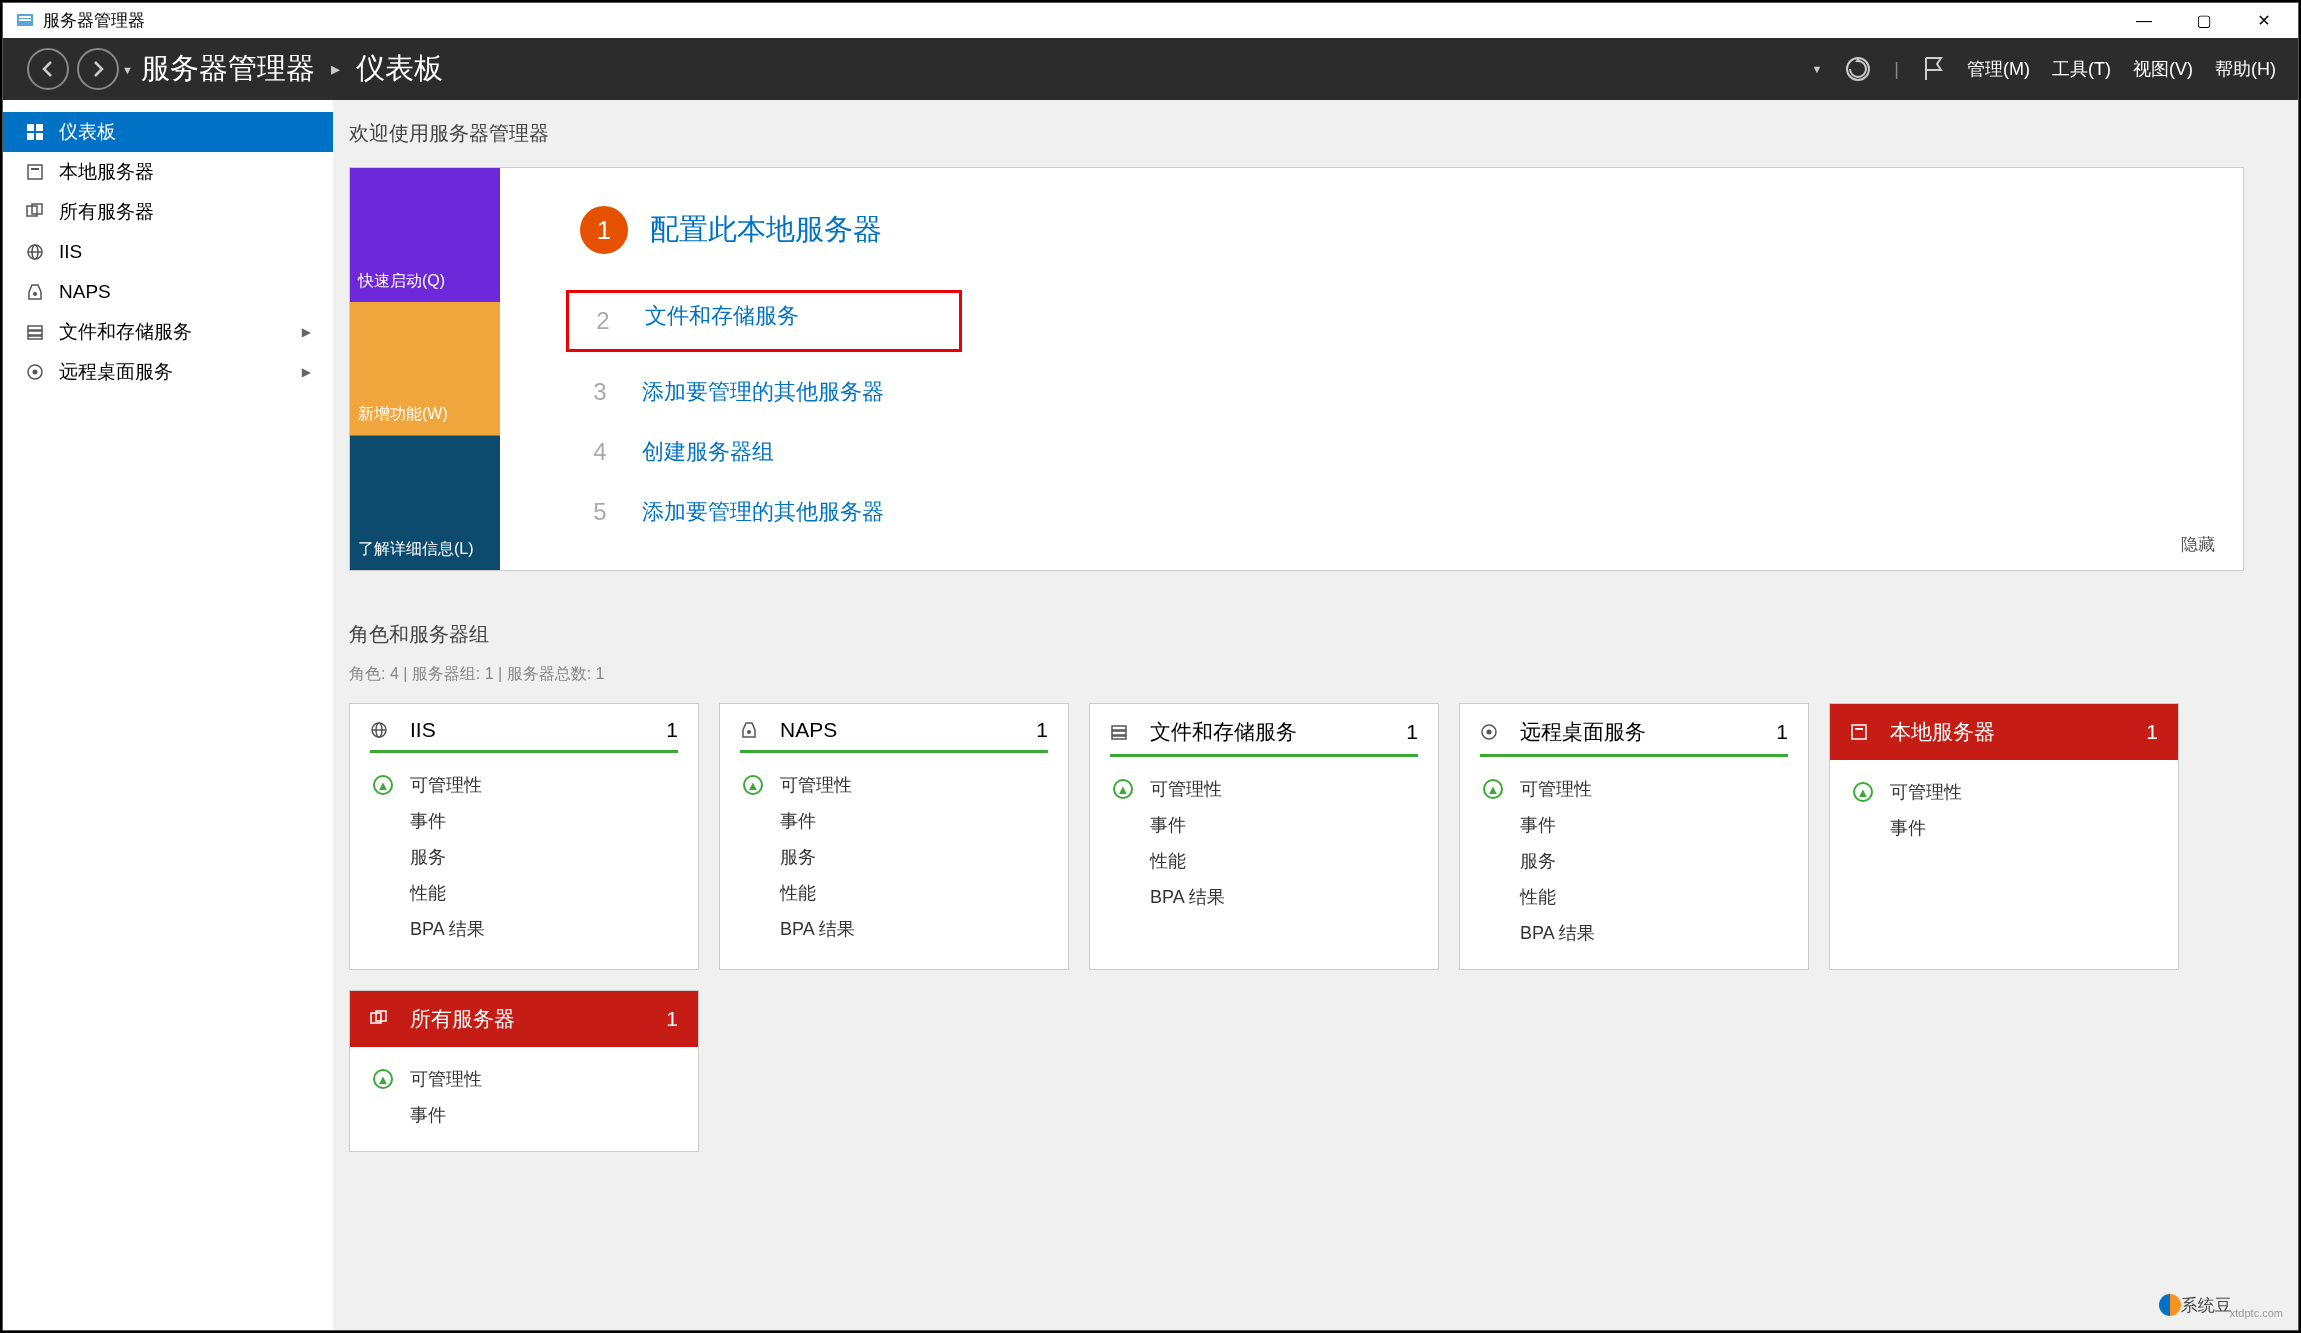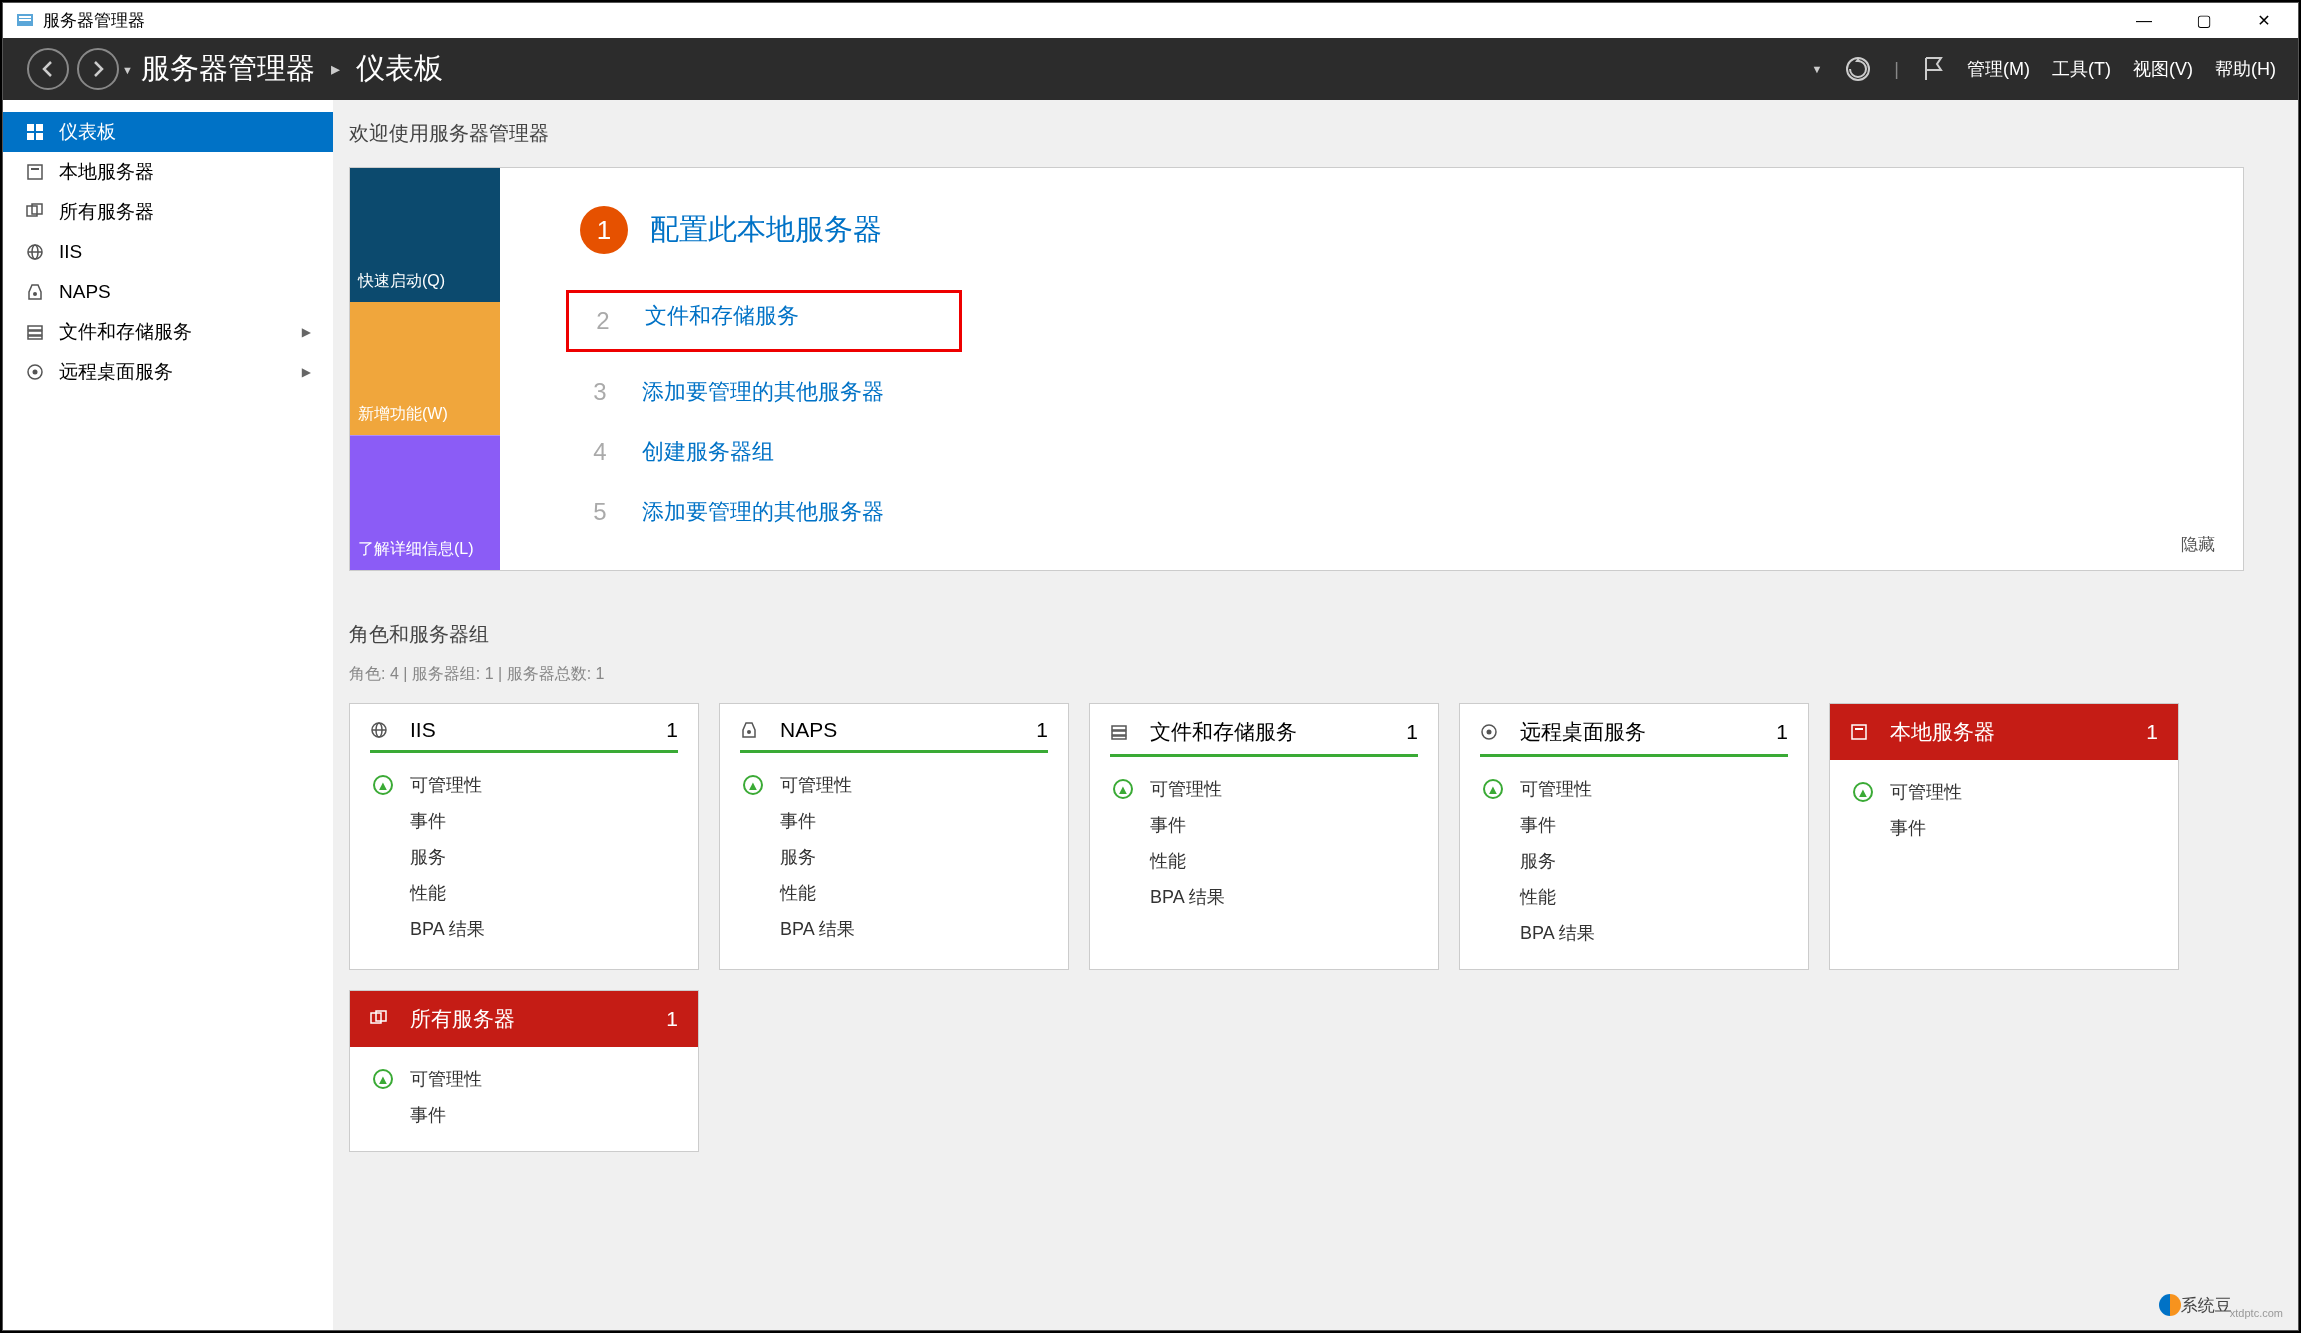--- a/index.html
+++ b/index.html
@@ -29,23 +29,23 @@
 .side-item.selected { background: #0072c6; color: #fff; }
 .side-icon { width: 20px; display: flex; justify-content: center; }
 .side-expand { margin-left: auto; font-size: 12px; color: #666; }
 
 .content { flex: 1; overflow-y: auto; padding: 20px 30px 20px 16px; }
 .welcome-title { font-size: 20px; color: #444; margin-bottom: 20px; margin-left: 0; }
 
 .quickstart { border: 1px solid #ccc; background: #fff; margin-bottom: 50px; width: 1895px; display: flex; }
 .qs-tabs { width: 150px; display: flex; flex-direction: column; }
 .qs-tab { flex: 1; display: flex; align-items: flex-end; padding: 10px 8px; font-size: 16px; cursor: pointer; }
-.qs-tab1 { background: #0c4a6e; color: #fff; height: 130px; }
+.qs-tab1 { background: #6d28d9; color: #fff; height: 130px; }
 .qs-tab2 { background: #f0a63c; color: #fff; height: 134px; }
-.qs-tab3 { background: #8b5cf6; color: #fff; height: 134px; border-top: 1px solid rgba(255,255,255,0.3); }
+.qs-tab3 { background: #0c4a6e; color: #fff; height: 134px; border-top: 1px solid rgba(255,255,255,0.3); }
 .qs-main { flex: 1; padding: 38px 30px 18px 80px; position: relative; }
 .qs-step { display: flex; align-items: center; margin-bottom: 20px; }
 .qs-step.primary { margin-bottom: 36px; }
 .qs-num { width: 40px; height: 40px; border-radius: 50%; display: flex; align-items: center; justify-content: center; font-size: 22px; margin-right: 22px; }
 .qs-step.primary .qs-num { background: #e65100; color: #fff; width: 48px; height: 48px; font-size: 26px; }
 .qs-step:not(.primary) .qs-num { color: #aaa; font-size: 24px; width: 40px; }
 .qs-step.primary .qs-label { color: #0072c6; font-size: 29px; }
 .qs-step:not(.primary) .qs-label { color: #0072c6; font-size: 22px; }
 .qs-highlight { border: 3px solid #e00; padding: 8px 160px 8px 0; margin-left: -14px; padding-left: 14px; display: inline-flex; }
 .qs-hide { position: absolute; right: 28px; bottom: 14px; color: #555; font-size: 17px; cursor: pointer; }

